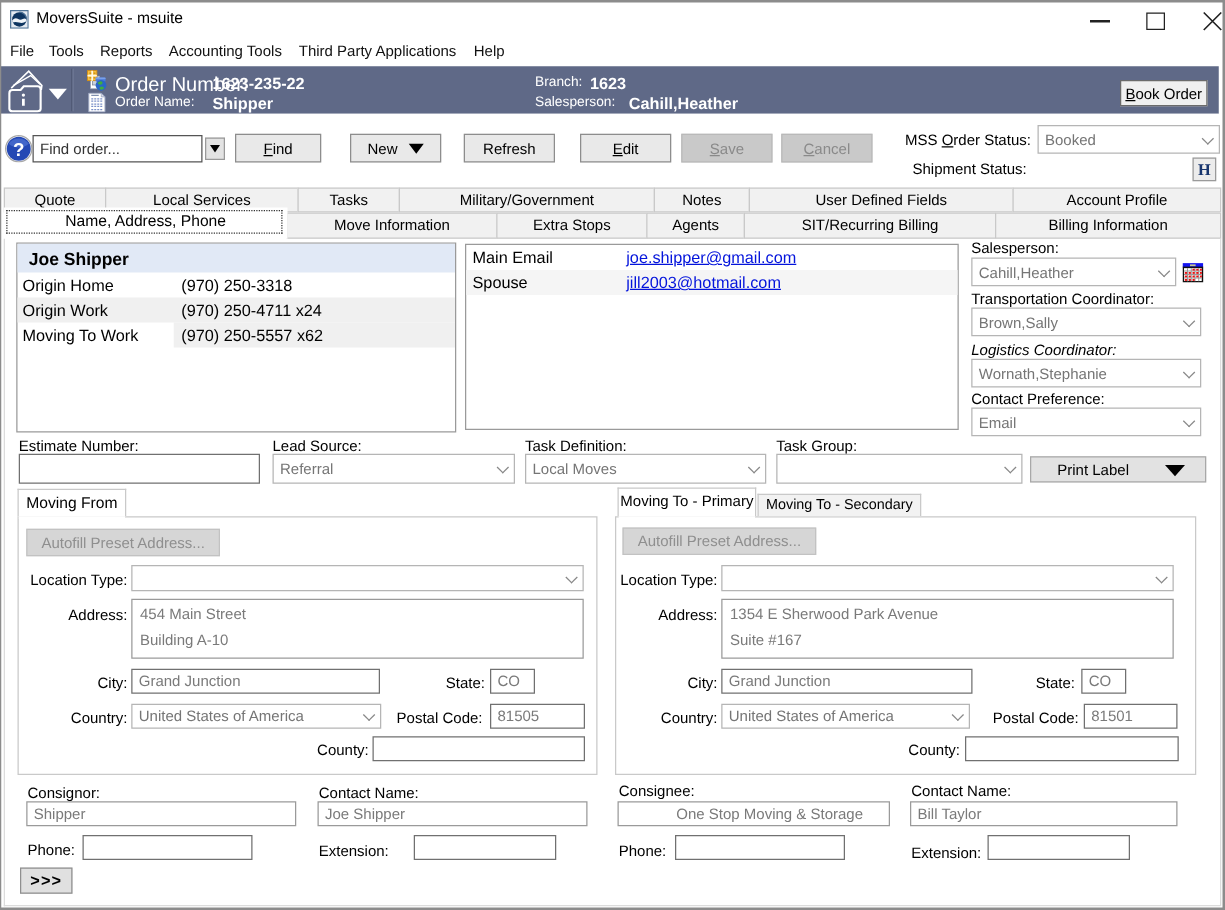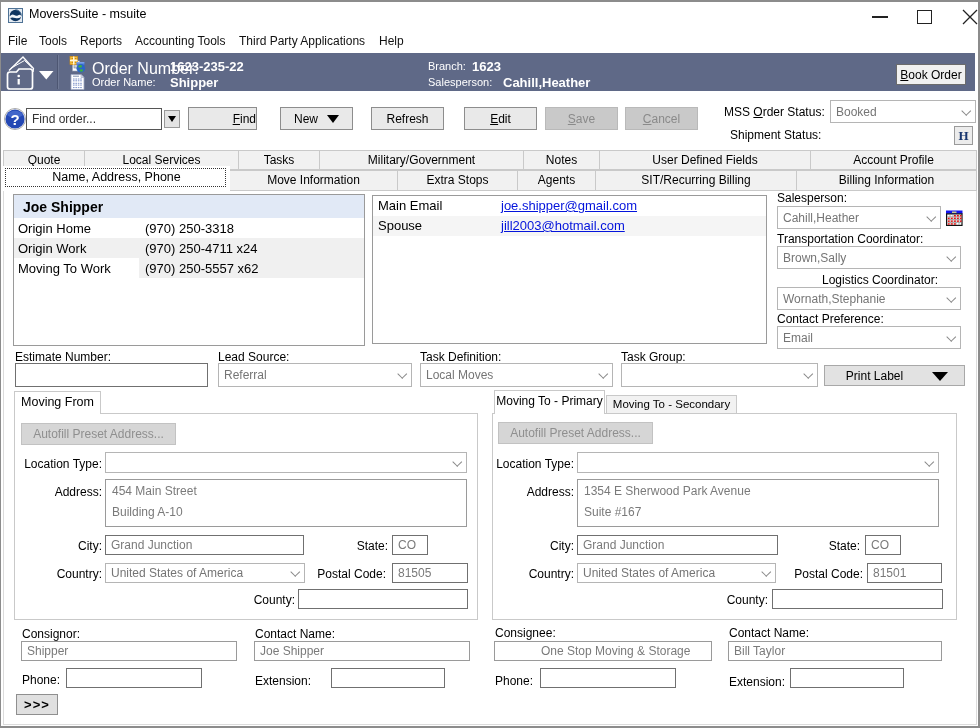--- a/index.html
+++ b/index.html
@@ -100,21 +100,21 @@
     <circle cx="11" cy="11" r="9.6" fill="#2448b4"></circle>
     <path d="M3 7 a9.6 9.6 0 0 1 16 0 a12 12 0 0 1 -16 0z" fill="#4a6ed0" opacity="0.8"></path>
     <text x="11" y="16.5" text-anchor="middle" font-size="15" font-weight="bold" fill="#fff" font-family="Liberation Sans">?</text>
   </svg>
   <div class="abs" style="left:26px;top:17px;width:136px;height:22px;background:#fff;border:1px solid #555;">
     <div class="abs" style="left:5px;top:3px;font-size:12px;color:#333;">Find order...</div>
     <div class="abs" style="left:137px;top:1px;width:16px;height:18px;background:#e3e3e3;border:1px solid #999;display:flex;align-items:center;justify-content:center;">
       <span style="width:0;height:0;border-left:4.5px solid transparent;border-right:4.5px solid transparent;border-top:6px solid #000;"></span>
     </div>
   </div>
-  <div class="btn" style="left:188px;top:16px;width:69px;height:23px;justify-content:flex-end;">
+  <div class="btn" style="left:188px;top:16px;width:69px;height:23px;">
         <span><u>F</u>ind</span>
       </div>
   <div class="btn" style="left:280px;top:16px;width:73px;height:23px;">
         <span>New</span>
         <span class="tri" style="margin-left:9px;border-top-width:8px;"></span>
       </div>
   <div class="btn" style="left:371px;top:16px;width:73px;height:23px;">
         <span>Refresh</span>
       </div>
   <div class="btn" style="left:464px;top:16px;width:73px;height:23px;">
@@ -210,21 +210,21 @@
           <rect x="8" y="10.4" width="1.8" height="1.5"></rect>
           <rect x="11" y="10.4" width="1.8" height="1.5"></rect>
           <rect x="14" y="10.4" width="1.5" height="1.5"></rect>
       <rect x="1.8" y="13.2" width="1.8" height="1.5"></rect>
           <rect x="4.9" y="13.2" width="1.8" height="1.5"></rect>
           <rect x="8" y="13.2" width="1.8" height="1.5"></rect>
     </g>
   </svg>
   <div class="lbl" style="left:777px;top:232px;">Transportation Coordinator:</div>
   <div class="cmb" style="left:777px;top:246px;width:184px;height:23px;">Brown,Sally<i class="chev"></i></div>
-  <div class="lbl" style="left:822px;top:273px;">Logistics Coordinator:</div>
+  <div class="lbl" style="left:777px;top:273px;font-style:italic;">Logistics Coordinator:</div>
   <div class="cmb" style="left:777px;top:287px;width:184px;height:23px;">Wornath,Stephanie<i class="chev"></i></div>
   <div class="lbl" style="left:777px;top:312px;">Contact Preference:</div>
   <div class="cmb" style="left:777px;top:326px;width:184px;height:23px;">Email<i class="chev"></i></div>
 
   <div class="lbl" style="left:15px;top:350px;">Estimate Number:</div>
   <div class="inp" style="left:15px;top:363px;width:193px;height:24px;"></div>
   <div class="lbl" style="left:218px;top:350px;">Lead Source:</div>
   <div class="cmb" style="left:218px;top:363px;width:194px;height:24px;">Referral<i class="chev"></i></div>
   <div class="lbl" style="left:420px;top:350px;">Task Definition:</div>
   <div class="cmb" style="left:420px;top:363px;width:193px;height:24px;">Local Moves<i class="chev"></i></div>

